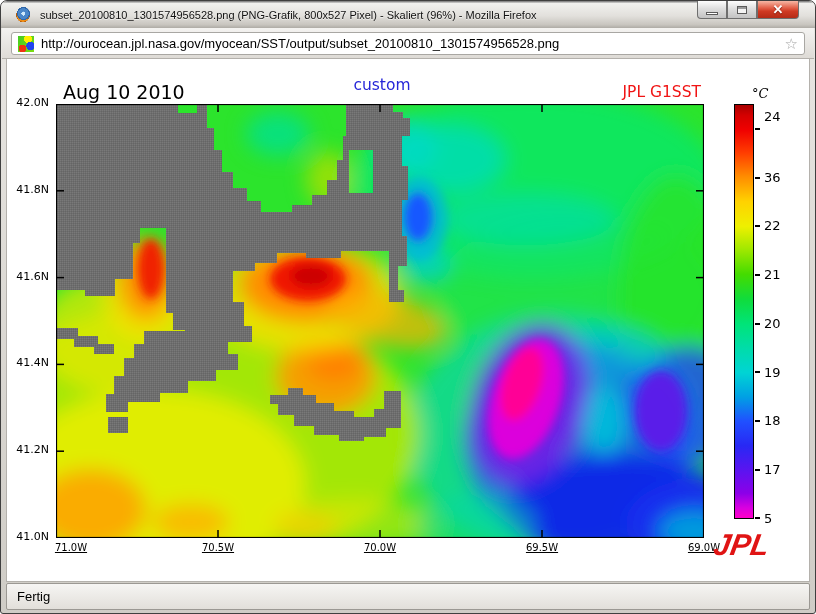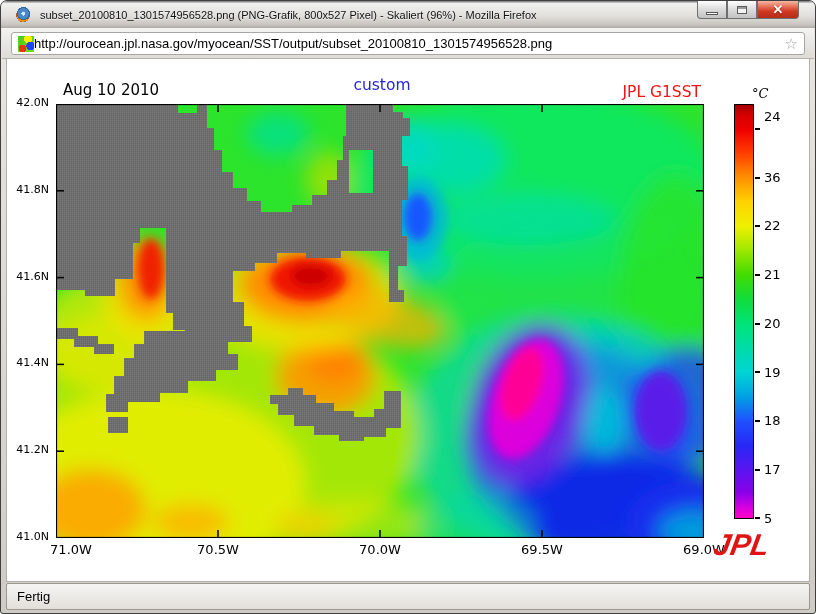--- a/index.html
+++ b/index.html
@@ -27,42 +27,42 @@
     background:linear-gradient(180deg,#f6b6a4 0,#e2614a 40%,#cf3a23 60%,#b52a16 100%);}
   .glyph-min{display:block;width:12px;height:3px;background:#fff;border:1px solid #5a5a5a;margin-top:7px;}
   .glyph-max{display:block;width:10px;height:8px;border:1px solid #5a5a5a;background:#f4f4f4;
     box-shadow:inset 0 2px 0 #9a9a9a;}
   .glyph-close{color:#fff;font-size:13px;font-weight:bold;text-shadow:0 1px 1px #7d1406;line-height:1;}
   
   .navbar{position:absolute;left:1px;right:1px;top:27px;height:31px;
     background:linear-gradient(180deg,#f4f3f1,#dedbd6);border-bottom:1px solid #b3b0aa;}
   .urlfield{position:absolute;left:9px;right:9px;top:4px;height:23px;background:#fff;
     border:1px solid #a9a7a3;border-radius:3px;display:flex;align-items:center;
-    padding:0 6px;font-size:13px;color:#000;}
+    padding:0 6px;gap:7px;font-size:13px;color:#000;}
   .favicon{width:16px;height:16px;flex:0 0 16px;
     background:
       radial-gradient(circle at 78% 62%, #2244ee 0 26%, rgba(0,0,0,0) 27%),
       radial-gradient(circle at 28% 78%, #ee3311 0 22%, rgba(0,0,0,0) 23%),
       radial-gradient(circle at 62% 18%, #ffee00 0 24%, rgba(0,0,0,0) 25%),
       linear-gradient(135deg,#44cc22,#7ddd11);}
   .url-text{white-space:nowrap;overflow:hidden;}
   .star{margin-left:auto;color:#a8a8a8;font-size:15px;line-height:1;}
   
   .content{position:absolute;left:5px;right:5px;top:57px;height:524px;background:#fff;
     border:1px solid #b4b1ac;overflow:hidden;}
   .fig-label{position:absolute;font-family:"DejaVu Sans",sans-serif;white-space:nowrap;}
-  .lbl-date{left:56px;top:22px;font-size:15px;color:#000;}
+  .lbl-date{left:56px;top:22px;font-size:19px;color:#000;}
   .lbl-custom{left:330px;top:17px;width:90px;text-align:center;font-size:15.5px;color:#2626d8;}
   .lbl-product{left:598px;top:24px;width:96px;text-align:right;font-size:15.5px;color:#f01414;}
   .lbl-unit{left:745px;top:27px;font-size:13px;color:#000;font-family:"DejaVu Serif",serif;font-style:italic;}
   .map-svg{position:absolute;left:49px;top:45px;}
   .ytick{position:absolute;left:0;width:42px;text-align:right;font-size:11px;color:#000;
     font-family:"DejaVu Sans",sans-serif;}
-  .xtick{position:absolute;width:44px;text-align:center;top:483px;font-size:13px;color:#000;
-    font-family:"DejaVu Sans",sans-serif;}
+  .xtick{position:absolute;width:44px;text-align:center;top:483px;font-size:10px;color:#000;
+    font-family:"DejaVu Sans",sans-serif;text-decoration:underline;}
   .colorbar{position:absolute;left:727px;top:45px;width:20px;height:415px;border:1px solid #000;
     background:linear-gradient(180deg,
       #a80000 0%,#d40000 2.5%,#f00000 6%,#ff3c00 11.5%,#ff8c00 17.3%,#ffd200 23.4%,
       #eef000 29.4%,#a0e800 35%,#44dc00 41%,#10dc3c 47%,#00e478 53%,#00dcaa 59%,
       #00d4d4 64.8%,#00a0e4 70.7%,#2050ff 76.6%,#2828f4 82.5%,#5a14f0 88.4%,
       #8c00e8 94%,#d800e0 97.5%,#ff00c8 100%);}
   .cbtickmark{position:absolute;left:748px;width:5px;height:2px;background:#000;}
   .cbtick{position:absolute;left:757px;width:30px;font-size:13px;color:#000;
     font-family:"DejaVu Sans",sans-serif;}
   .jpl-logo{position:absolute;left:707px;top:469px;font-size:30px;font-style:italic;font-weight:900;

